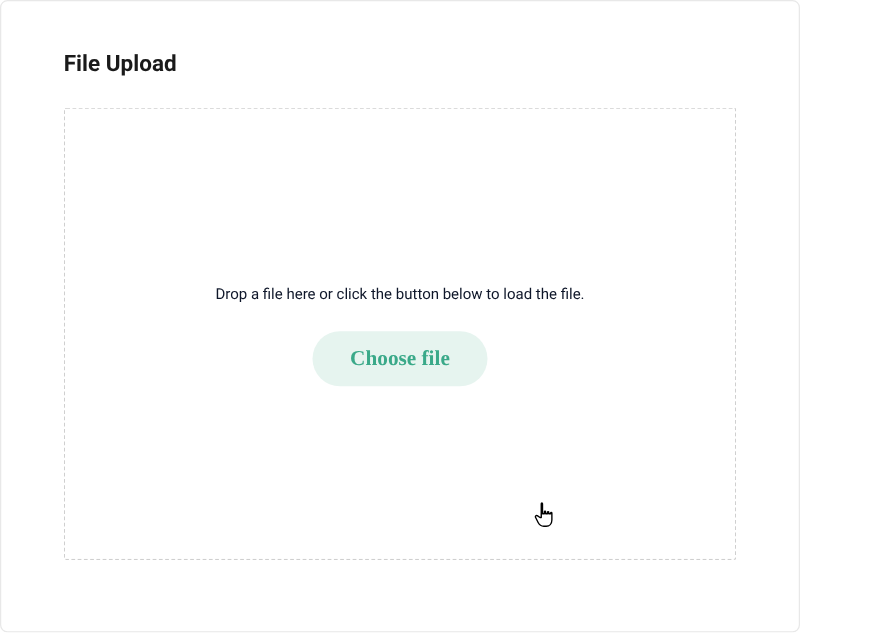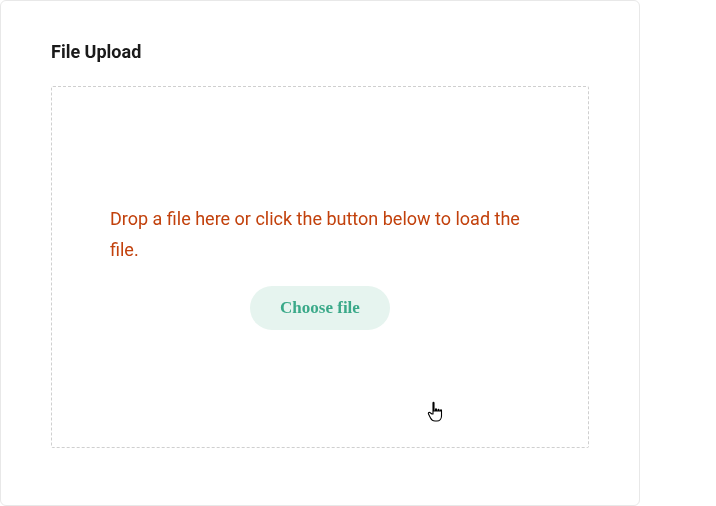--- a/index.html
+++ b/index.html
@@ -33,22 +33,23 @@
       height: 362px;
       border: 1px dashed #cfcfcf;
       border-radius: 2px;
       display: flex;
       flex-direction: column;
       align-items: center;
       justify-content: center;
       position: relative;
     }
     .dropzone-text {
-      font-size: 18px;
-      color: #c2410c;
+      font-size: 12px;
+      color: #0f172a;
+      text-align: center;
       line-height: 1.7;
       max-width: 420px;
       margin-bottom: 20px;
       font-weight: 400;
     }
     .choose-button {
       background: #e6f4ef;
       color: #3aa989;
       border: none;
       border-radius: 999px;

